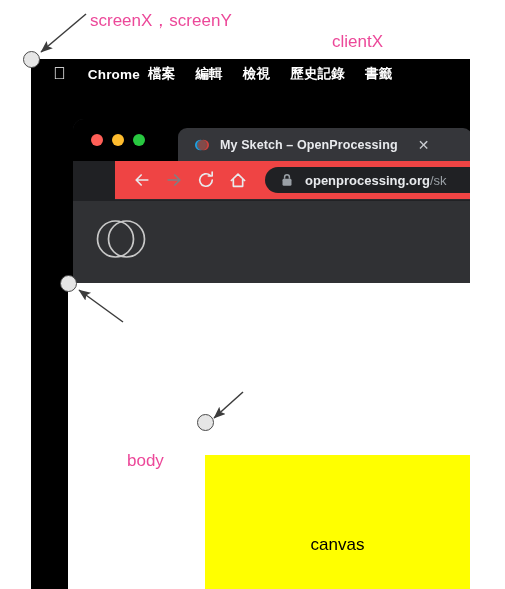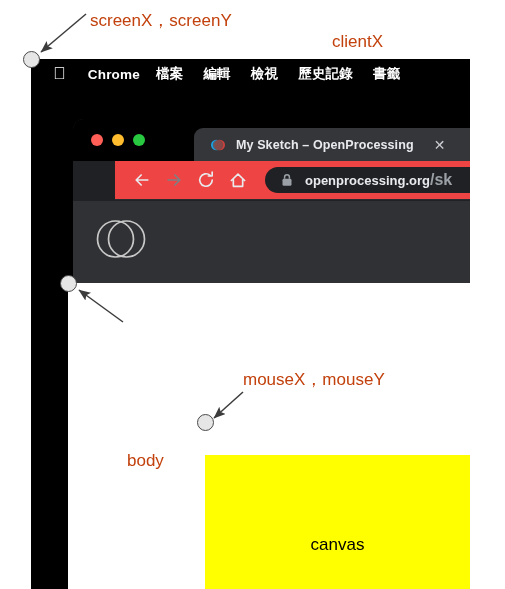--- a/index.html
+++ b/index.html
@@ -52,21 +52,21 @@
     position: relative;
     top: -1px;
   }
   #menubar .mi {
     color: #ffffff;
     font-size: 13.5px;
     font-weight: bold;
     margin-right: 20px;
     letter-spacing: 0.2px;
   }
-  #menubar .mi.app-name { margin-right: 16px; }
+  #menubar .mi.app-name { margin-right: 8px; }
 
   
   #browser-window {
     position: absolute;
     left: 73px;
     top: 119px;
     width: 397px;       
     height: 164px;
     background: #202124;
     border-top-left-radius: 11px;
@@ -86,21 +86,21 @@
     top: 15px;
     display: flex;
     gap: 9px;
   }
   #traffic-lights .tl {
     width: 12px; height: 12px;
     border-radius: 50%;
   }
   #tab-item {
     position: absolute;
-    left: 121px;
+    left: 105px;
     top: 9px;
     height: 33px;
     width: 294px;
     background: #35363a;
     border-top-left-radius: 9px;
     border-top-right-radius: 9px;
     display: flex;
     align-items: center;
     overflow: hidden;
     white-space: nowrap;
@@ -153,21 +153,21 @@
     background: #202124;
     border-radius: 13px;
     display: flex;
     align-items: center;
     overflow: hidden;
     white-space: nowrap;
     min-width: 0;
   }
   #lock-icon { margin-left: 16px; margin-right: 12px; flex: 0 0 auto; display:block; }
   #url-strong { color: #e8eaed; font-size: 13px; font-weight: bold; flex: 0 0 auto; }
-  #url-rest  { color: #9aa0a6; font-size: 16px; font-weight: bold; flex: 0 0 auto; }
+  #url-rest  { color: #9aa0a6; font-size: 13px; font-weight: normal; flex: 0 0 auto; }
 
   
   #page-content {
     position: absolute;
     left: 0;
     top: 82px;
     width: 100%;
     height: 82px;
     background: #303134;
   }
@@ -213,21 +213,21 @@
     border: 1.6px solid #4a4a4a;
     box-sizing: border-box;
   }
   #marker-screen { left: 23px; top: 51px; }
   #marker-client { left: 60px; top: 275px; }
   #marker-mouse  { left: 197px; top: 414px; }
 
   
   .anno {
     position: absolute;
-    color: #c2410c;
+    color: #ec4899;
     font-size: 17px;
     white-space: nowrap;
     line-height: 1;
   }
   #label-screenxy { left: 90px; top: 12px; }
   #label-screen   { left: 332px; top: 33px; }
   #label-clientxy { left: 100px; top: 327px; }
   #label-mousexy  { left: 243px; top: 371px; }
   #label-body     { left: 103px; top: 452px; margin-left: 24px; }
 
@@ -328,16 +328,15 @@
 
     <line x1="243" y1="392" x2="214" y2="418" stroke="#3c3c3c" stroke-width="1.5" marker-end="url(#ah)"></line>
   </svg>
 
   <div class="marker" id="marker-screen"></div>
   <div class="marker" id="marker-client"></div>
   <div class="marker" id="marker-mouse"></div>
 
   <div class="anno" id="label-screenxy">screenX，screenY</div>
   <div class="anno" id="label-screen">clientX</div>
-  <div class="anno" id="label-mousexy">mouseX，mouseY</div>
   <div class="anno" id="label-body">body</div>
 
 </div>
 
 </body></html>

